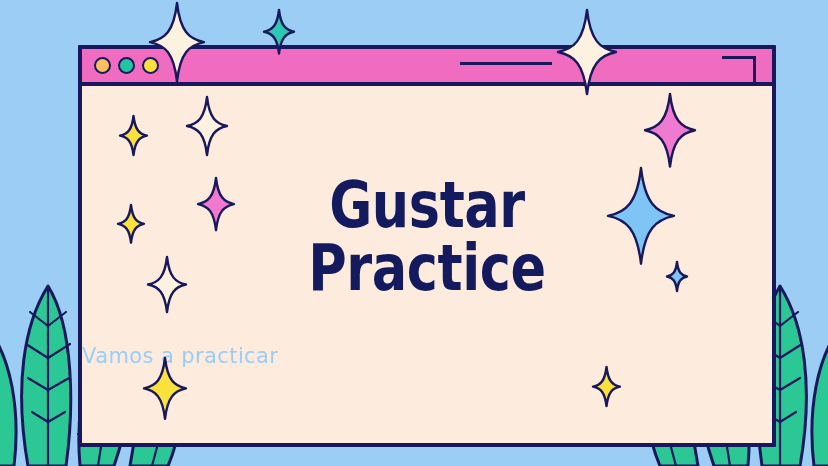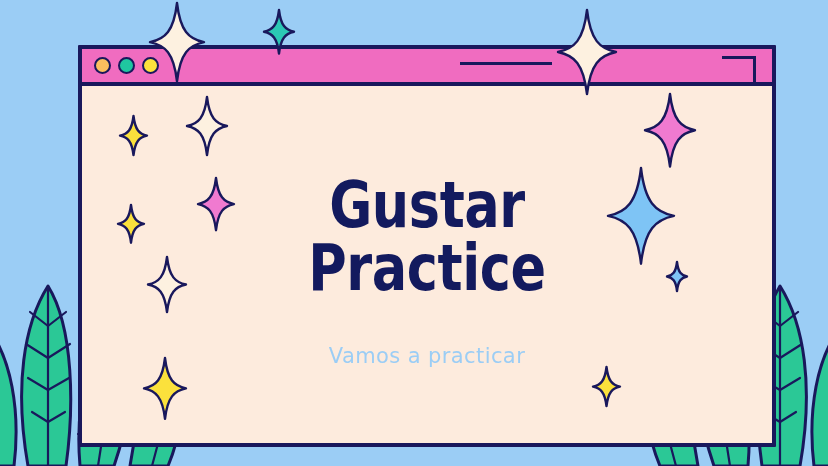--- a/index.html
+++ b/index.html
@@ -50,21 +50,21 @@
     font-family:"DejaVu Sans", sans-serif;
     font-weight:bold;
     font-size:64px;
     line-height:0.98;
     letter-spacing:-0.5px;
     transform:scaleX(0.82);
     white-space:pre-line;
   }
   #subtitle{
     position:absolute;left:0;right:0;top:258px;
-    text-align:center;
+    text-align:left;
     color:#9bcdf5;
     font-family:"DejaVu Sans", sans-serif;
     font-size:21px;
     letter-spacing:0.4px;
   }
 
   
   .spark{position:absolute;pointer-events:none;}
   .spark svg{display:block;overflow:visible;}
 </style>

